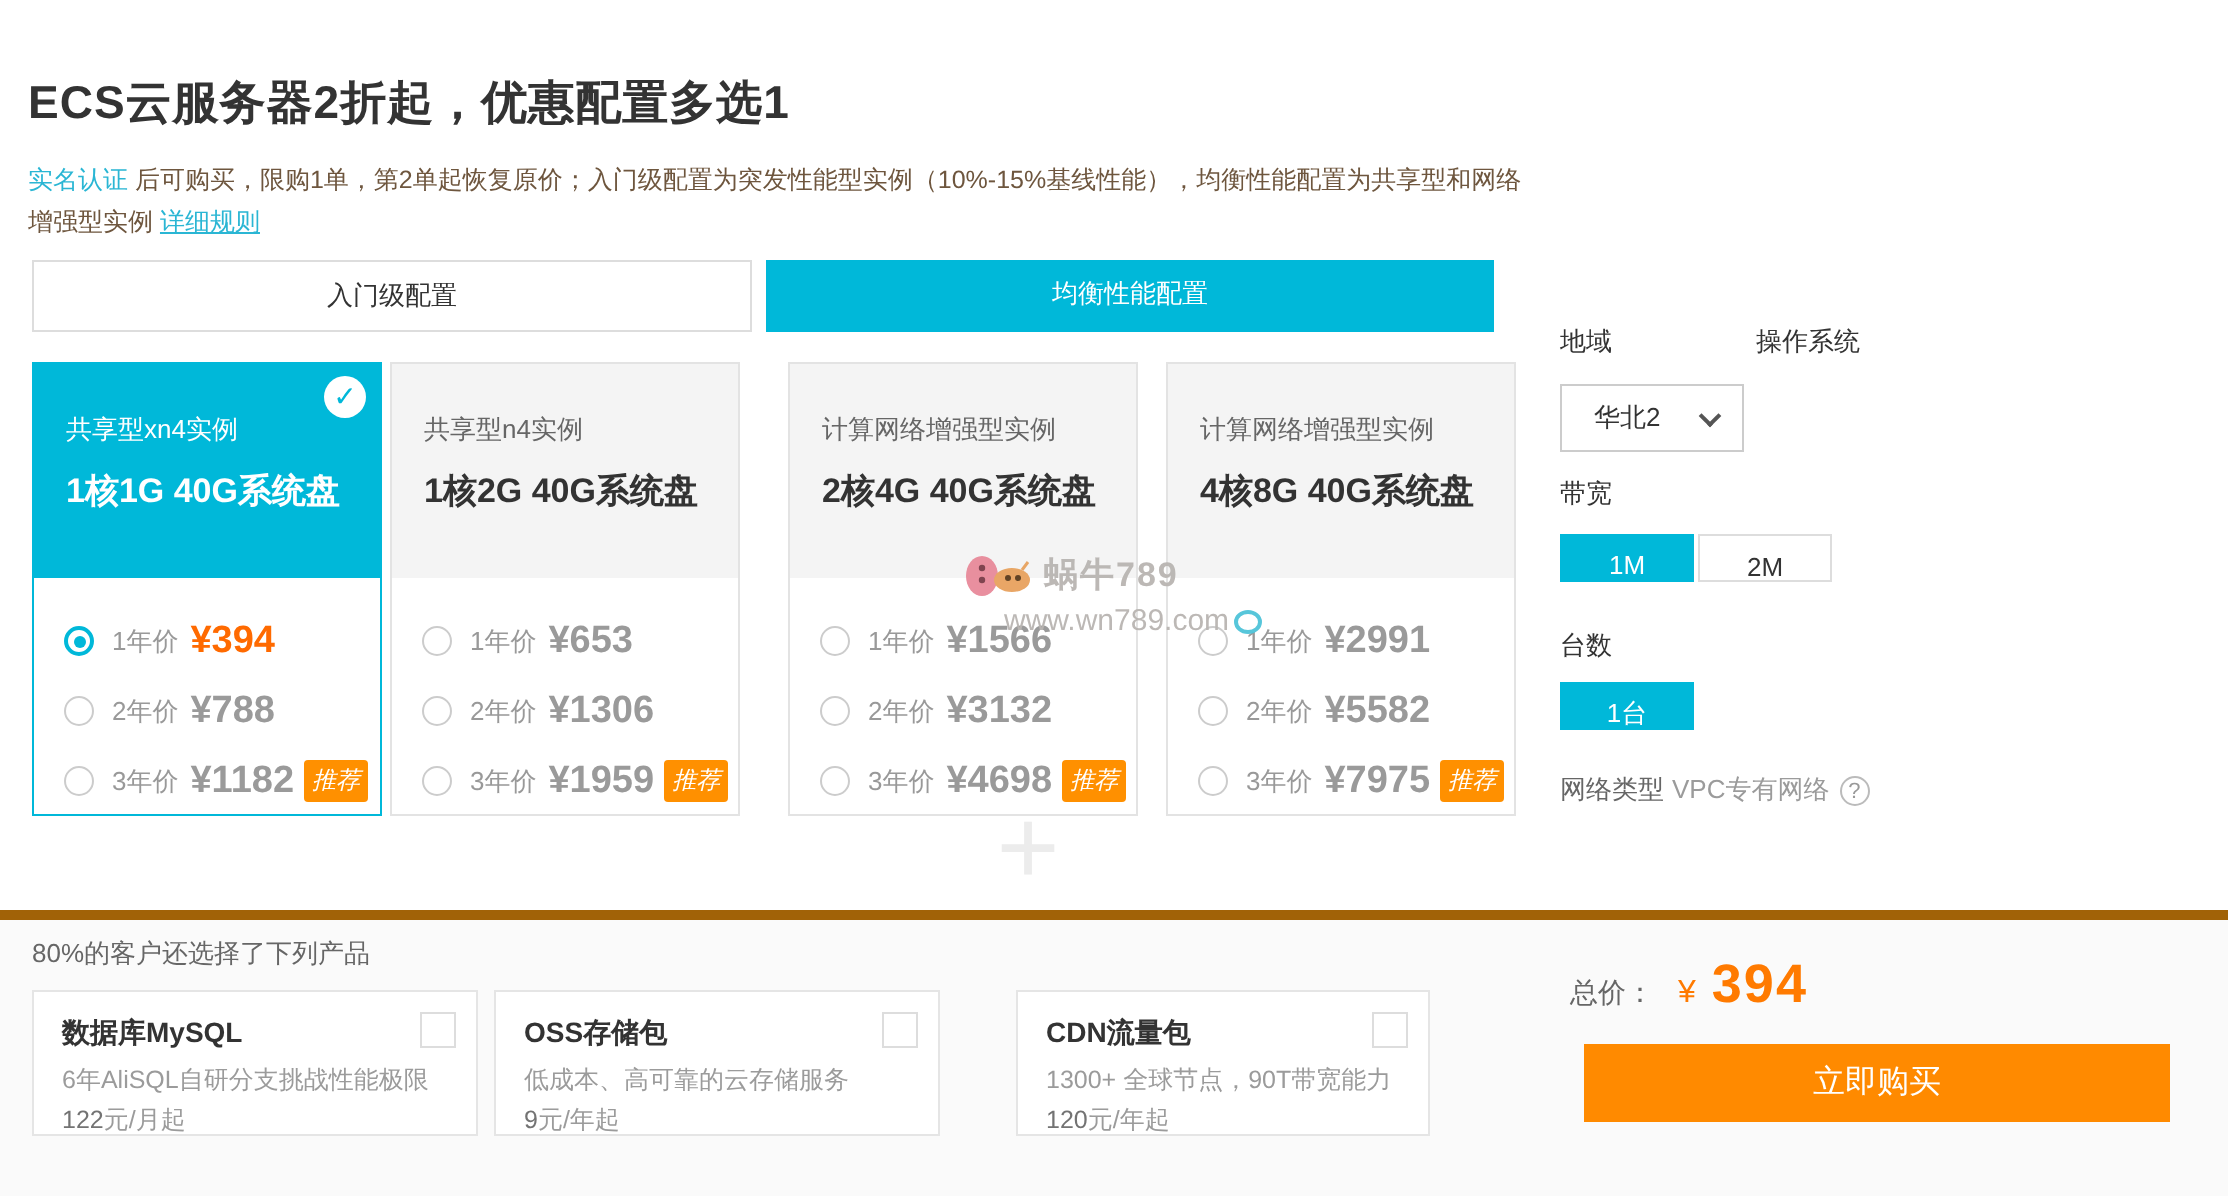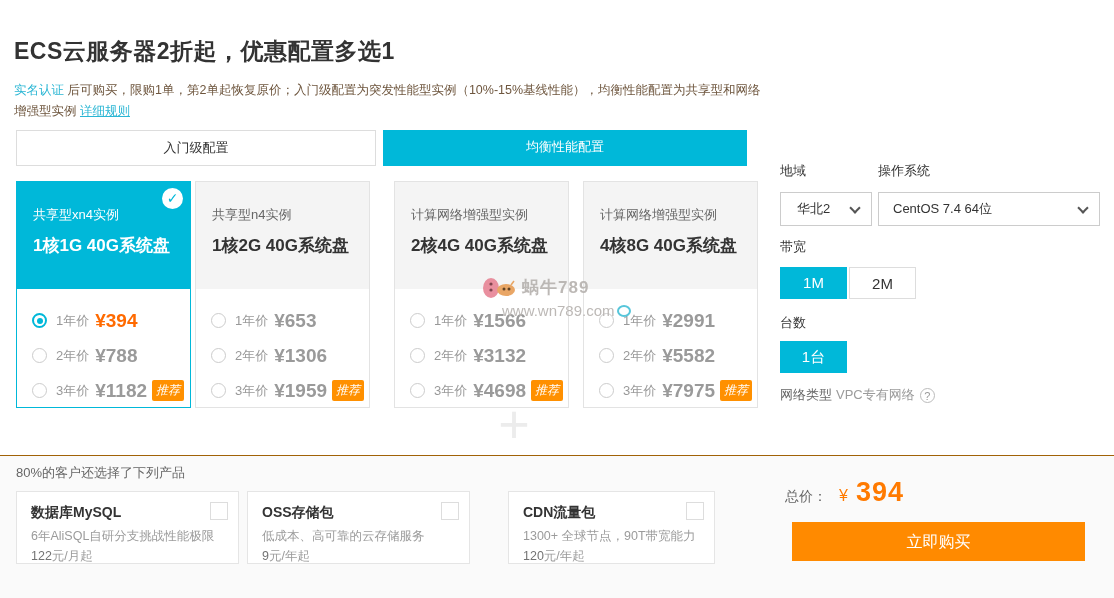--- a/index.html
+++ b/index.html
@@ -39,40 +39,40 @@
   .badge { margin-left:5px; background:#ff9000; color:#fff; font-size:12px; padding:2px 4px; border-radius:2px;font-style:italic; }
 
   
   .side-label { position:absolute; font-size:13px; color:#333; }
   .select { position:absolute; top:192px; height:34px; border:1px solid #ccc; background:#fff; font-size:13px;
             color:#333; display:flex; align-items:center; cursor:pointer; }
   .select-region { left:780px; width:92px; padding-left:16px; }
   .select-os { left:878px; width:222px; padding-left:14px; }
   .chev { position:absolute; right:12px; top:11px; width:8px; height:8px; border-right:2px solid #555;
           border-bottom:2px solid #555; transform:rotate(45deg); }
-  .chip { position:absolute; height:32px; line-height:32px; text-align:center; font-size:15px; cursor:pointer; }
+  .chip { position:absolute; height:24px; line-height:32px; text-align:center; font-size:13px; cursor:pointer; }
   .chip.on { background:#00b8d9; color:#fff; }
   .chip.off { background:#fff; color:#333; border:1px solid #ddd; }
   .net-row { position:absolute; left:780px; top:386px; font-size:13px; color:#666; display:flex; align-items:center; }
   .net-value { color:#9b9b9b; margin-left:4px; }
   .q-icon { margin-left:5px; width:15px; height:15px; border:1px solid #bbb; border-radius:50%;
             color:#999; font-size:11px; text-align:center; line-height:14px; }
 
   
   .watermark { position:absolute; left:482px; top:276px; z-index:5; color:#b9b5b2; opacity:0.95; pointer-events:none; }
   .wm-row1 { display:flex; align-items:center; }
   .wm-name { font-size:17px; font-weight:bold; margin-left:6px; letter-spacing:1px; }
   .wm-url { font-size:15px; margin-top:3px; margin-left:20px; display:flex; align-items:center; }
   .wm-ring { display:inline-block; width:14px; height:12px; border:2px solid #4fc3d9; border-radius:50%; margin-left:2px; }
 
   .plus-sign { position:absolute; left:488px; top:398px; width:52px; height:52px; font-size:54px;
                font-weight:300; color:#ececec; text-align:center; line-height:52px; }
 
   
-  .bottom { position:absolute; left:0; top:455px; width:1114px; height:143px; background:#fafafa; border-top:1px solid #a16207; }
+  .bottom { position:absolute; left:0; top:455px; width:1114px; height:143px; background:#fafafa; border-top:5px solid #a16207; }
   .bottom-heading { position:absolute; left:16px; top:8px; font-size:13px; color:#666; }
   .addon { position:absolute; top:35px; height:73px; background:#fff; border:1px solid #e5e5e5; padding:12px 14px; }
   .addon-title { font-size:14px; font-weight:bold; color:#333; }
   .addon-desc { margin-top:6px; font-size:12.5px; color:#9b9b9b; }
   .addon-price { margin-top:3px; font-size:12.5px; color:#9b9b9b; }
   .addon-price .num { color:#737373; }
   .checkbox { position:absolute; top:10px; right:10px; width:18px; height:18px; border:1px solid #ddd; background:#fff; cursor:pointer; }
 
   .total-row { position:absolute; left:785px; top:477px; display:flex; align-items:baseline; }
   .total-label { font-size:14px; color:#666; }
@@ -219,24 +219,20 @@
 
   <div class="plus-sign">+</div>
 
   <div class="side-label" style="left:780px; top:162px">地域</div>
   <div class="side-label" style="left:878px; top:162px">操作系统</div>
 
   <div class="select select-region">
     <span>华北2</span>
     <span class="chev"></span>
   </div>
-  <div class="select select-os">
-    <span>CentOS 7.4 64位</span>
-    <span class="chev"></span>
-  </div>
 
   <div class="side-label" style="left:780px; top:238px">带宽</div>
   <div class="chip on" style="left:780px; top:267px; width:67px">1M</div>
   <div class="chip off" style="left:849px; top:267px; width:67px">2M</div>
 
   <div class="side-label" style="left:780px; top:314px">台数</div>
   <div class="chip on" style="left:780px; top:341px; width:67px">1台</div>
 
   <div class="net-row">
     <span>网络类型</span>

